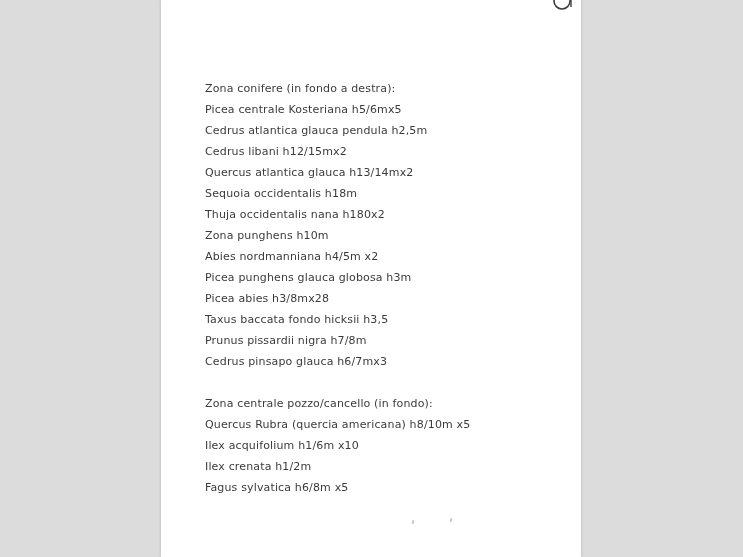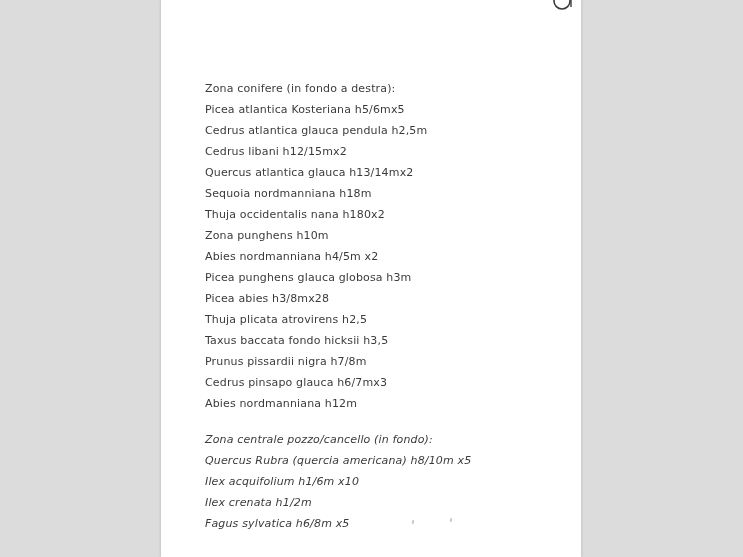--- a/index.html
+++ b/index.html
@@ -37,21 +37,21 @@
     width: 360px;
     color: #3b3b3b;
     font-size: 11px;
     letter-spacing: 0.15px;
   }
   .line {
     height: 21px;
     line-height: 21px;
     white-space: nowrap;
   }
-  .section-gap { margin-top: 15px; font-style: italic; }
+  .section-gap { margin-top: 21px; }
   .smudge {
     position: absolute;
     width: 2px; height: 4px;
     background: #b9b9b9;
     border-radius: 1px;
     transform: rotate(12deg);
     opacity: 0.8;
   }
   .smudge-1 { left: 251px; top: 520px; }
   .smudge-2 { left: 289px; top: 518px; }
@@ -67,35 +67,33 @@
         <circle cx="11" cy="11" r="8" fill="none" stroke="#3b3b3b" stroke-width="1.6"></circle>
         <line x1="20" y1="10" x2="20" y2="17" stroke="#3b3b3b" stroke-width="1.4"></line>
       </svg>
     </div>
 
     <div class="text-block">
 
       <div class="section">
         <div class="line">Zona conifere (in fondo a destra):</div>
         <div>
-            <div class="line">Picea atlantica Kosteriana h5/6mx5</div>
+            <div class="line">Picea centrale Kosteriana h5/6mx5</div>
             <div class="line">Cedrus atlantica glauca pendula h2,5m</div>
             <div class="line">Cedrus libani h12/15mx2</div>
             <div class="line">Quercus atlantica glauca h13/14mx2</div>
-            <div class="line">Sequoia nordmanniana h18m</div>
+            <div class="line">Sequoia occidentalis h18m</div>
             <div class="line">Thuja occidentalis nana h180x2</div>
             <div class="line">Zona punghens h10m</div>
             <div class="line">Abies nordmanniana h4/5m x2</div>
             <div class="line">Picea punghens glauca globosa h3m</div>
             <div class="line">Picea abies h3/8mx28</div>
-            <div class="line">Thuja plicata atrovirens h2,5</div>
             <div class="line">Taxus baccata fondo hicksii h3,5</div>
             <div class="line">Prunus pissardii nigra h7/8m</div>
             <div class="line">Cedrus pinsapo glauca h6/7mx3</div>
-            <div class="line">Abies nordmanniana h12m</div>
           </div>
       </div>
 
       <div class="section section-gap">
         <div class="line">Zona centrale pozzo/cancello (in fondo):</div>
         <div>
             <div class="line">Quercus Rubra (quercia americana) h8/10m x5</div>
             <div class="line">Ilex acquifolium h1/6m x10</div>
             <div class="line">Ilex crenata h1/2m</div>
             <div class="line">Fagus sylvatica h6/8m x5</div>

